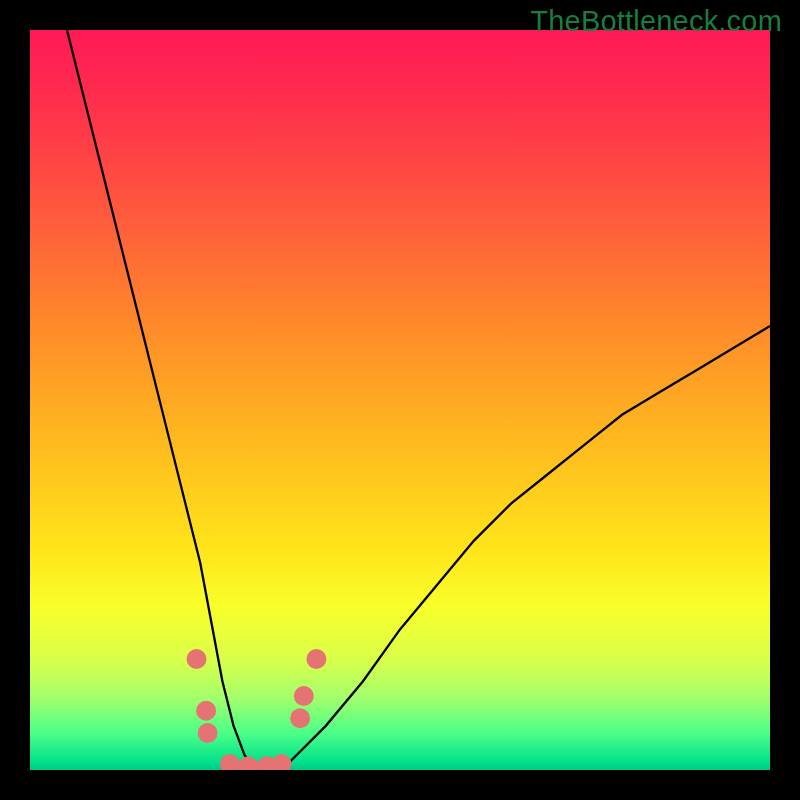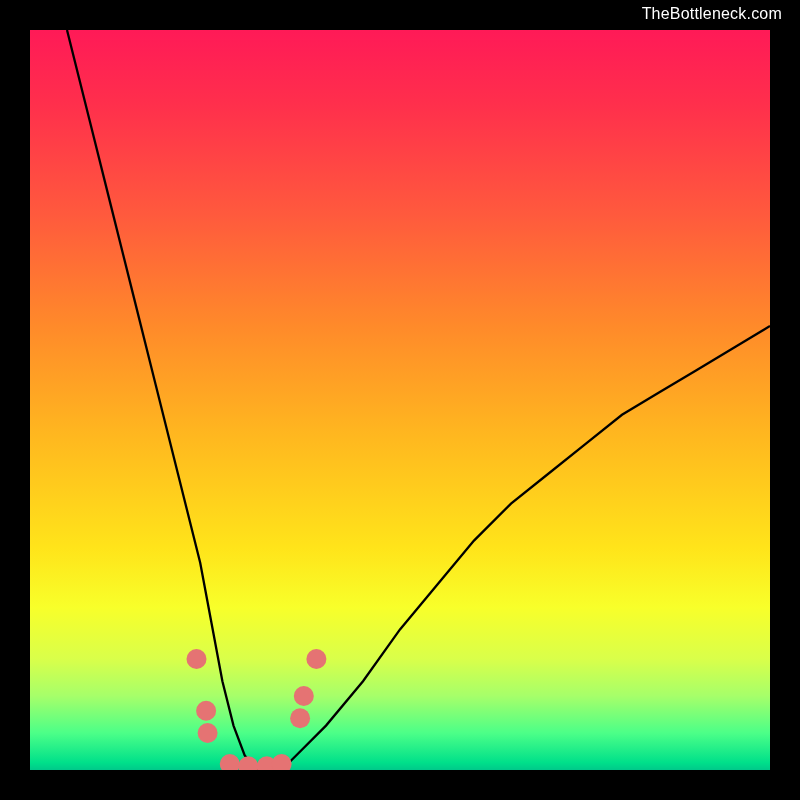--- a/index.html
+++ b/index.html
@@ -46,22 +46,22 @@
     position: absolute;
     left: 30px;
     top: 30px;
     width: 740px;
     height: 740px;
   }
   .watermark {
     position: absolute;
     top: 5px;
     right: 18px;
-    color: #ffffff;
-    font-size: 16px;
+    color: #15803d;
+    font-size: 29px;
     font-weight: 500;
     letter-spacing: 0.2px;
   }
 </style>
 </head>
 <body>
 
 <div class="frame">
 
   <div class="plot-area"></div>

